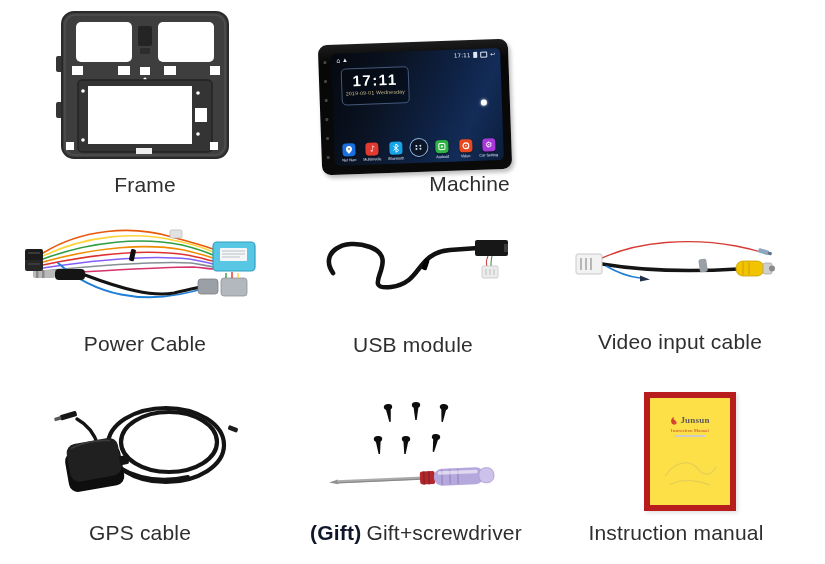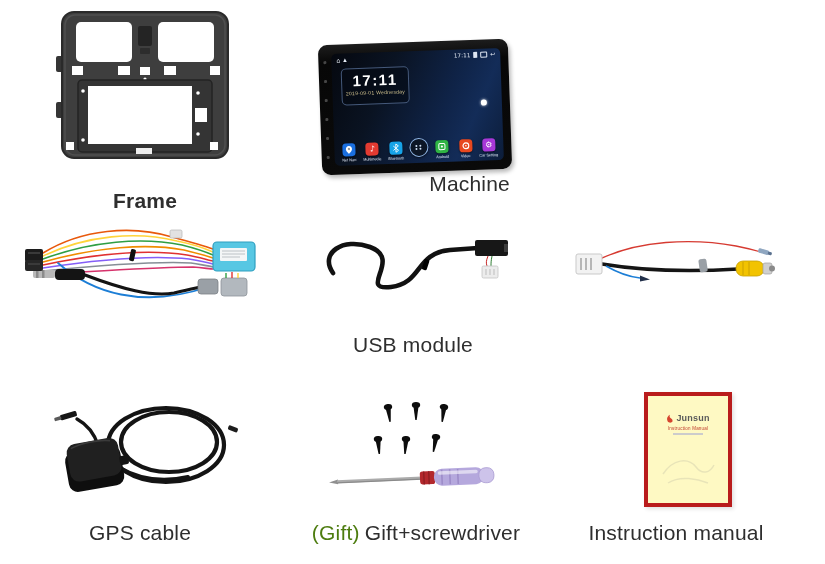--- a/index.html
+++ b/index.html
@@ -42,22 +42,22 @@
               justify-content:center;box-shadow:0 1px 2px rgba(0,0,0,.55);color:#fff;
               font-family:"DejaVu Sans",sans-serif;}
   .m-app-icon.center{width:17px;height:17px;border-radius:50%;border:1.5px solid #8cb2e2;margin-bottom:2px;}
   .dotgrid{display:grid;grid-template-columns:3px 3px;gap:1.5px;}
   .dotgrid i{width:2px;height:2px;border-radius:50%;background:#cfe0f5;}
   .m-app-label{font-size:4px;color:#e2ebf9;white-space:nowrap;max-width:24px;overflow:hidden;
                transform:scale(.95);}
   .glyph8{font-size:8px;line-height:8px;}
 
   
-  .manual{position:absolute;left:644px;top:392px;width:80px;height:107px;background:#fef9c3;
-          border:4px solid #b91c1c;box-shadow:1.5px 2px 4px rgba(0,0,0,.12);}
+  .manual{position:absolute;left:644px;top:392px;width:80px;height:107px;background:#fde047;
+          border:6px solid #b91c1c;box-shadow:1.5px 2px 4px rgba(0,0,0,.12);font-family:Liberation Serif, serif;}
   .manual-head{margin-top:17px;display:flex;justify-content:center;align-items:center;gap:2px;}
   .manual-brand{font-size:9px;font-weight:bold;color:#5a5a5a;letter-spacing:.2px;}
   .manual-title{margin-top:3px;text-align:center;font-size:4.5px;color:#c0392b;letter-spacing:.2px;}
   .manual-sub{margin:2px auto 0 auto;width:30px;height:1.5px;background:#cccccc;}
 </style>
 </head>
 <body>
 
 <div id="stage">
 
@@ -339,21 +339,23 @@
       </svg>
       <span class="manual-brand">Junsun</span>
     </div>
     <div class="manual-title">Instruction Manual</div>
     <div class="manual-sub"></div>
     <svg width="60" height="40" viewBox="0 0 60 40" style="display:block;margin:14px auto 0 auto;opacity:.18">
       <path d="M5,25 C15,10 30,8 38,18 C44,26 52,24 56,16 M10,34 C22,26 40,30 50,34" fill="none" stroke="#8a8a8a" stroke-width="1.5"></path>
     </svg>
   </div>
 
-  <div class="caption" style="left:52px;top:188px;width:186px;font-weight:bold;">Frame</div>
+  <div class="caption" style="left:52px;top:172px;width:186px;">Frame</div>
   <div class="caption" style="left:320px;top:171px;width:190px;text-align:right;">Machine</div>
+  <div class="caption" style="left:15px;top:331px;width:260px;">Power Cable</div>
   <div class="caption" style="left:313px;top:332px;width:200px;">USB module</div>
+  <div class="caption" style="left:560px;top:329px;width:240px;">Video input cable</div>
   <div class="caption" style="left:25px;top:520px;width:230px;">GPS cable</div>
   <div class="caption" style="left:291px;top:520px;width:250px;">
-    <span class="gift" style="color: #4d7c0f;">(Gift)</span><span>Gift+screwdriver</span>
+    <span class="gift" style="color: #0f172a; font-weight: bold;">(Gift)</span><span>Gift+screwdriver</span>
   </div>
   <div class="caption" style="left:561px;top:520px;width:230px;">Instruction manual</div>
 </div>
 
 </body></html>

